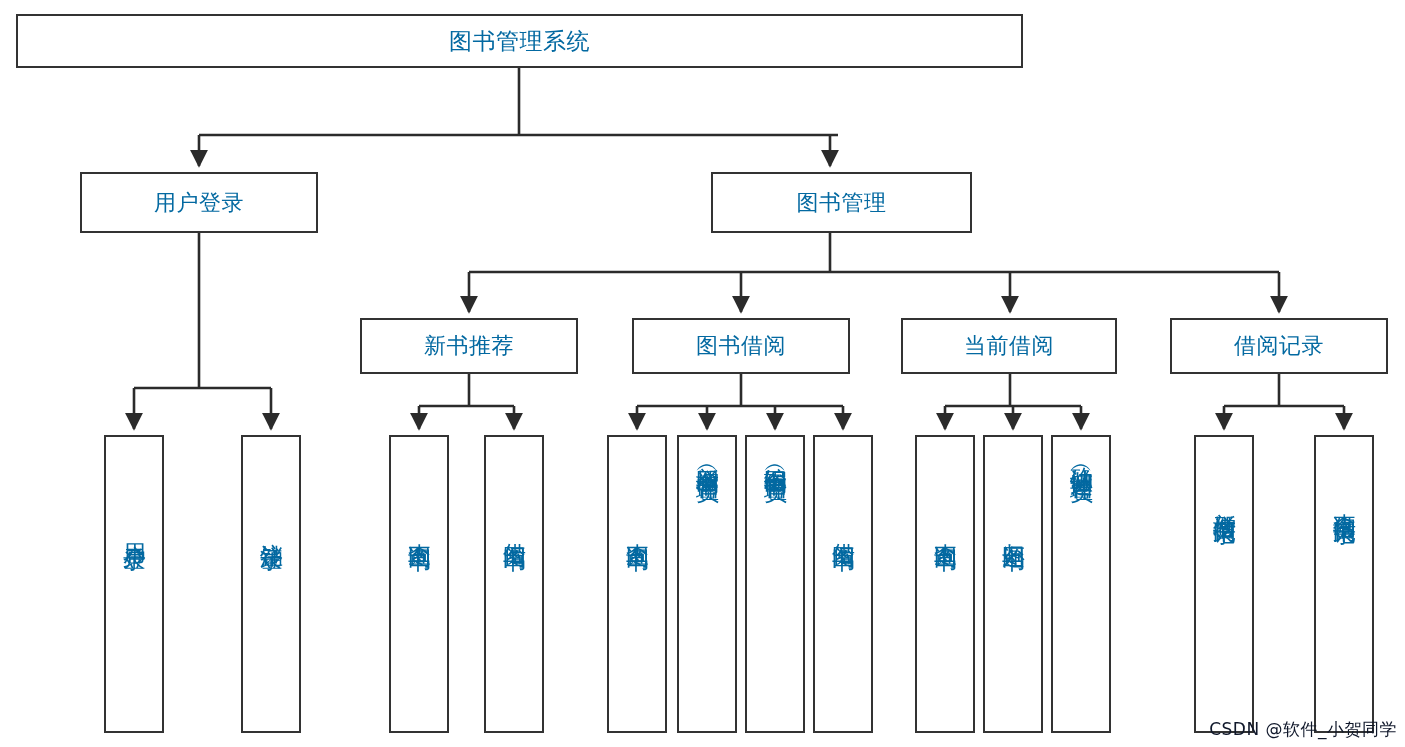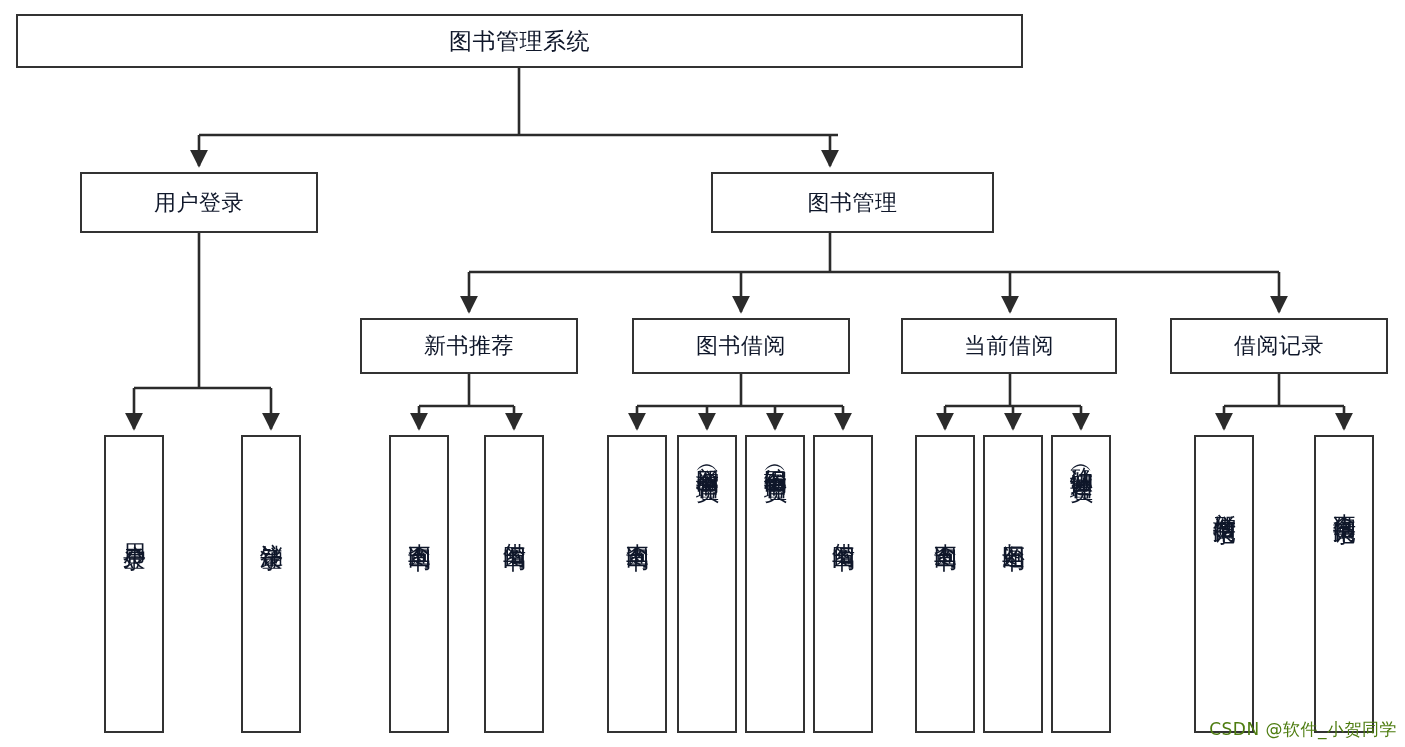--- a/index.html
+++ b/index.html
@@ -27,21 +27,21 @@
   }
   .node {
     position: absolute;
     box-sizing: border-box;
     border: 2.5px solid #333333;
     background: #ffffff;
     display: flex;
     align-items: center;
     justify-content: center;
     text-align: center;
-    color: #0f172a;
+    color: #0369a1;
   }
   .node .label {
     font-size: 22px;
     line-height: 1.15;
     letter-spacing: 0.5px;
     white-space: nowrap;
   }
   .node.root .label { font-size: 23px; }
   .node.leaf {
     align-items: flex-start;
@@ -63,21 +63,21 @@
     margin-top: 48px;
   }
   .node.leaf.mid3 .label {
     margin-top: 2px;
   }
   #watermark {
     position: absolute;
     right: 8px;
     bottom: 6px;
     font-size: 17px;
-    color: #4d7c0f;
+    color: #0f172a;
     letter-spacing: 0.5px;
     white-space: nowrap;
     font-family: "DejaVu Sans", "Liberation Sans", sans-serif;
   }
 </style>
 </head>
 <body>
 
 <div id="canvas">
 
@@ -132,21 +132,21 @@
   </svg>
 
   <div class="node root" id="node-root" style="left: 16px; top: 14px; width: 1007px; height: 54px;">
     <span class="label">图书管理系统</span>
   </div>
 
   <div id="level1-layer">
       <div class="node" style="left: 80px; top: 172px; width: 238px; height: 61px;">
         <span class="label">用户登录</span>
       </div>
-      <div class="node" style="left: 711px; top: 172px; width: 283px; height: 61px; font-family: Liberation Serif, serif;">
+      <div class="node" style="left: 711px; top: 172px; width: 261px; height: 61px; font-family: Liberation Serif, serif;">
         <span class="label">图书管理</span>
       </div>
     </div>
   <div id="level2-layer">
       <div class="node" style="left: 360px; top: 318px; width: 218px; height: 56px; align-items: center;">
         <span class="label">新书推荐</span>
       </div>
       <div class="node" style="left: 632px; top: 318px; width: 218px; height: 56px; text-align: right;">
         <span class="label">图书借阅</span>
       </div>

